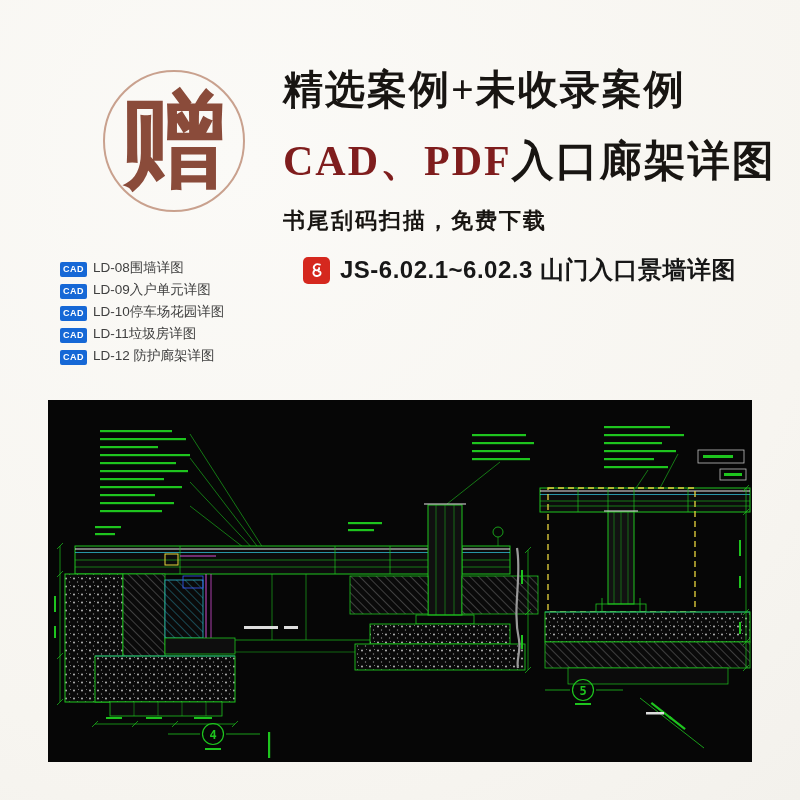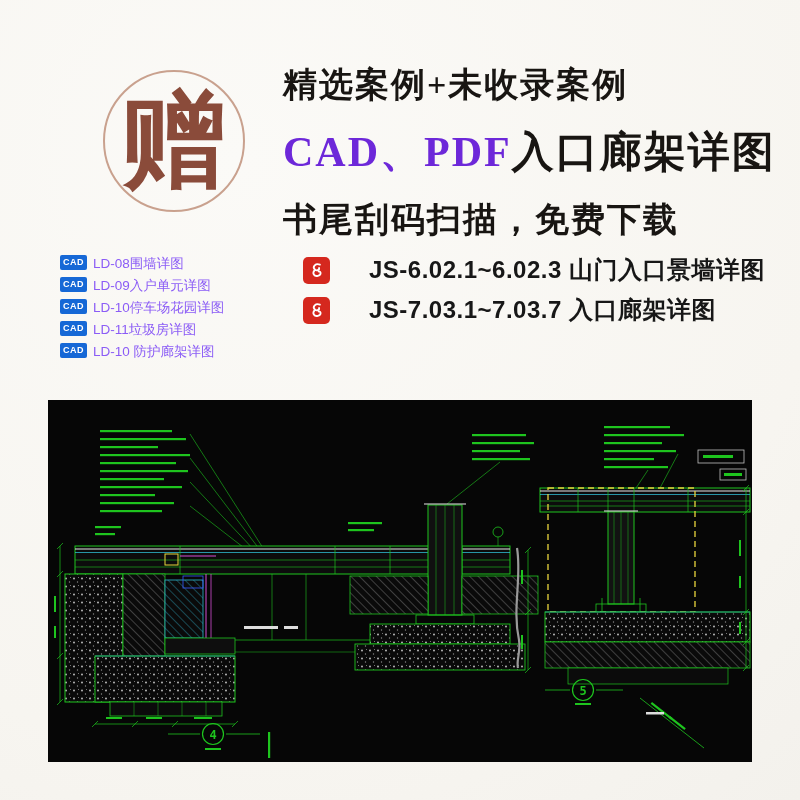--- a/index.html
+++ b/index.html
@@ -21,54 +21,53 @@
     font-family:"Liberation Serif","DejaVu Serif",serif;
     font-weight:700; font-size:104px; line-height:1; color:#8a4b3a;
   }
 
   
   .headline { position:absolute; left:283px; top:62px; }
   .hl1, .hl2, .hl3 {
     font-family:"Liberation Serif","DejaVu Serif",serif;
     font-weight:700; color:#181512; letter-spacing:2px; white-space:nowrap;
   }
-  .hl1 { font-size:34px; }
+  .hl1 { font-size:40px; }
   .hl2 { font-size:42px; margin-top:16px; }
-  .hl2 .hl-red { color:#6d28d9; }
-  .hl3 { font-size:34px; margin-top:17px; }
+  .hl2 .hl-red { color:#7f1d1d; }
+  .hl3 { font-size:22px; margin-top:17px; }
 
   
   .cad-list {
     position:absolute; left:60px; top:255px; list-style:none;
   }
-  .cad-row { display:flex; align-items:flex-start; height:22px; }
+  .cad-row { display:flex; align-items:flex-end; height:22px; }
   .cad-icon {
     flex:none; width:27px; height:15px; margin-right:6px;
     background:#1668d6; color:#fff; border-radius:2px;
     font-size:9px; font-weight:700; line-height:15px; text-align:center;
     letter-spacing:0.5px;
     font-family:"Liberation Sans","DejaVu Sans",sans-serif;
   }
-  .cad-label { font-size:13.5px; color:#8b5cf6; }
+  .cad-label { font-size:13.5px; color:#404040; }
 
   
   .pdf-list {
     position:absolute; left:303px; top:250px; list-style:none;
   }
   .pdf-row { display:flex; align-items:center; height:40px; }
   .pdf-icon {
     flex:none; width:27px; height:27px; margin-right:10px;
     background:#d5281e; border-radius:5px;
     display:flex; align-items:center; justify-content:center;
   }
   .pdf-icon svg { width:20px; height:20px; display:block; }
   .pdf-label {
     font-size:24px; font-weight:700; color:#171717; letter-spacing:0.5px;
     white-space:nowrap;
-    margin-left:29px;
   }
 
   
   .drawing {
     position:absolute; left:48px; top:400px; width:704px; height:362px;
     background:#060606;
   }
   .drawing svg { display:block; }
   .marker-text {
     font-family:"DejaVu Sans Mono","Liberation Mono",monospace;
@@ -105,44 +104,35 @@
     <span class="cad-label">LD-10停车场花园详图</span>
   </li>
 
   <li class="cad-row">
     <span class="cad-icon" style="background: rgb(22, 104, 214);">CAD</span>
     <span class="cad-label">LD-11垃圾房详图</span>
   </li>
 
   <li class="cad-row">
     <span class="cad-icon" style="background: rgb(22, 104, 214);">CAD</span>
-    <span class="cad-label">LD-10 防护廊架详图</span>
+    <span class="cad-label">LD-12 防护廊架详图</span>
   </li>
 </ul>
 <ul class="pdf-list" id="pdfList">
   <li class="pdf-row">
     <span class="pdf-icon" style="background: rgb(213, 40, 30);">
       <svg viewBox="0 0 24 24" aria-hidden="true">
         <path d="M15.5 5.5 C10 3.5 6.5 8 9 11 C11 13.5 15.2 12.5 14.5 9.5" fill="none" stroke="#ffffff" stroke-width="2.2" stroke-linecap="round"></path>
         <path d="M9 12.5 C6 16 8.5 20 13 19 C17.5 18 17 13.5 14 13.8" fill="none" stroke="#ffffff" stroke-width="2.2" stroke-linecap="round"></path>
       </svg>
     </span>
     <span class="pdf-label">JS-6.02.1~6.02.3 山门入口景墙详图</span>
   </li>
 
 
-  <li class="pdf-row">
-    <span class="pdf-icon" style="background: rgb(213, 40, 30);">
-      <svg viewBox="0 0 24 24" aria-hidden="true">
-        <path d="M15.5 5.5 C10 3.5 6.5 8 9 11 C11 13.5 15.2 12.5 14.5 9.5" fill="none" stroke="#ffffff" stroke-width="2.2" stroke-linecap="round"></path>
-        <path d="M9 12.5 C6 16 8.5 20 13 19 C17.5 18 17 13.5 14 13.8" fill="none" stroke="#ffffff" stroke-width="2.2" stroke-linecap="round"></path>
-      </svg>
-    </span>
-    <span class="pdf-label">JS-7.03.1~7.03.7 入口廊架详图</span>
-  </li>
 </ul>
 
 <section class="drawing">
 <svg viewBox="0 0 704 362" width="704" height="362">
   <defs>
     <pattern id="pDots" width="8" height="8" patternUnits="userSpaceOnUse">
       <rect width="8" height="8" fill="#0a0a0a"></rect>
       <circle cx="2" cy="2.5" r="0.9" fill="#c8c8c8"></circle>
       <circle cx="5.5" cy="6" r="0.7" fill="#8a8a8a"></circle>
       <circle cx="6.5" cy="1.5" r="0.5" fill="#9a9a9a"></circle>

